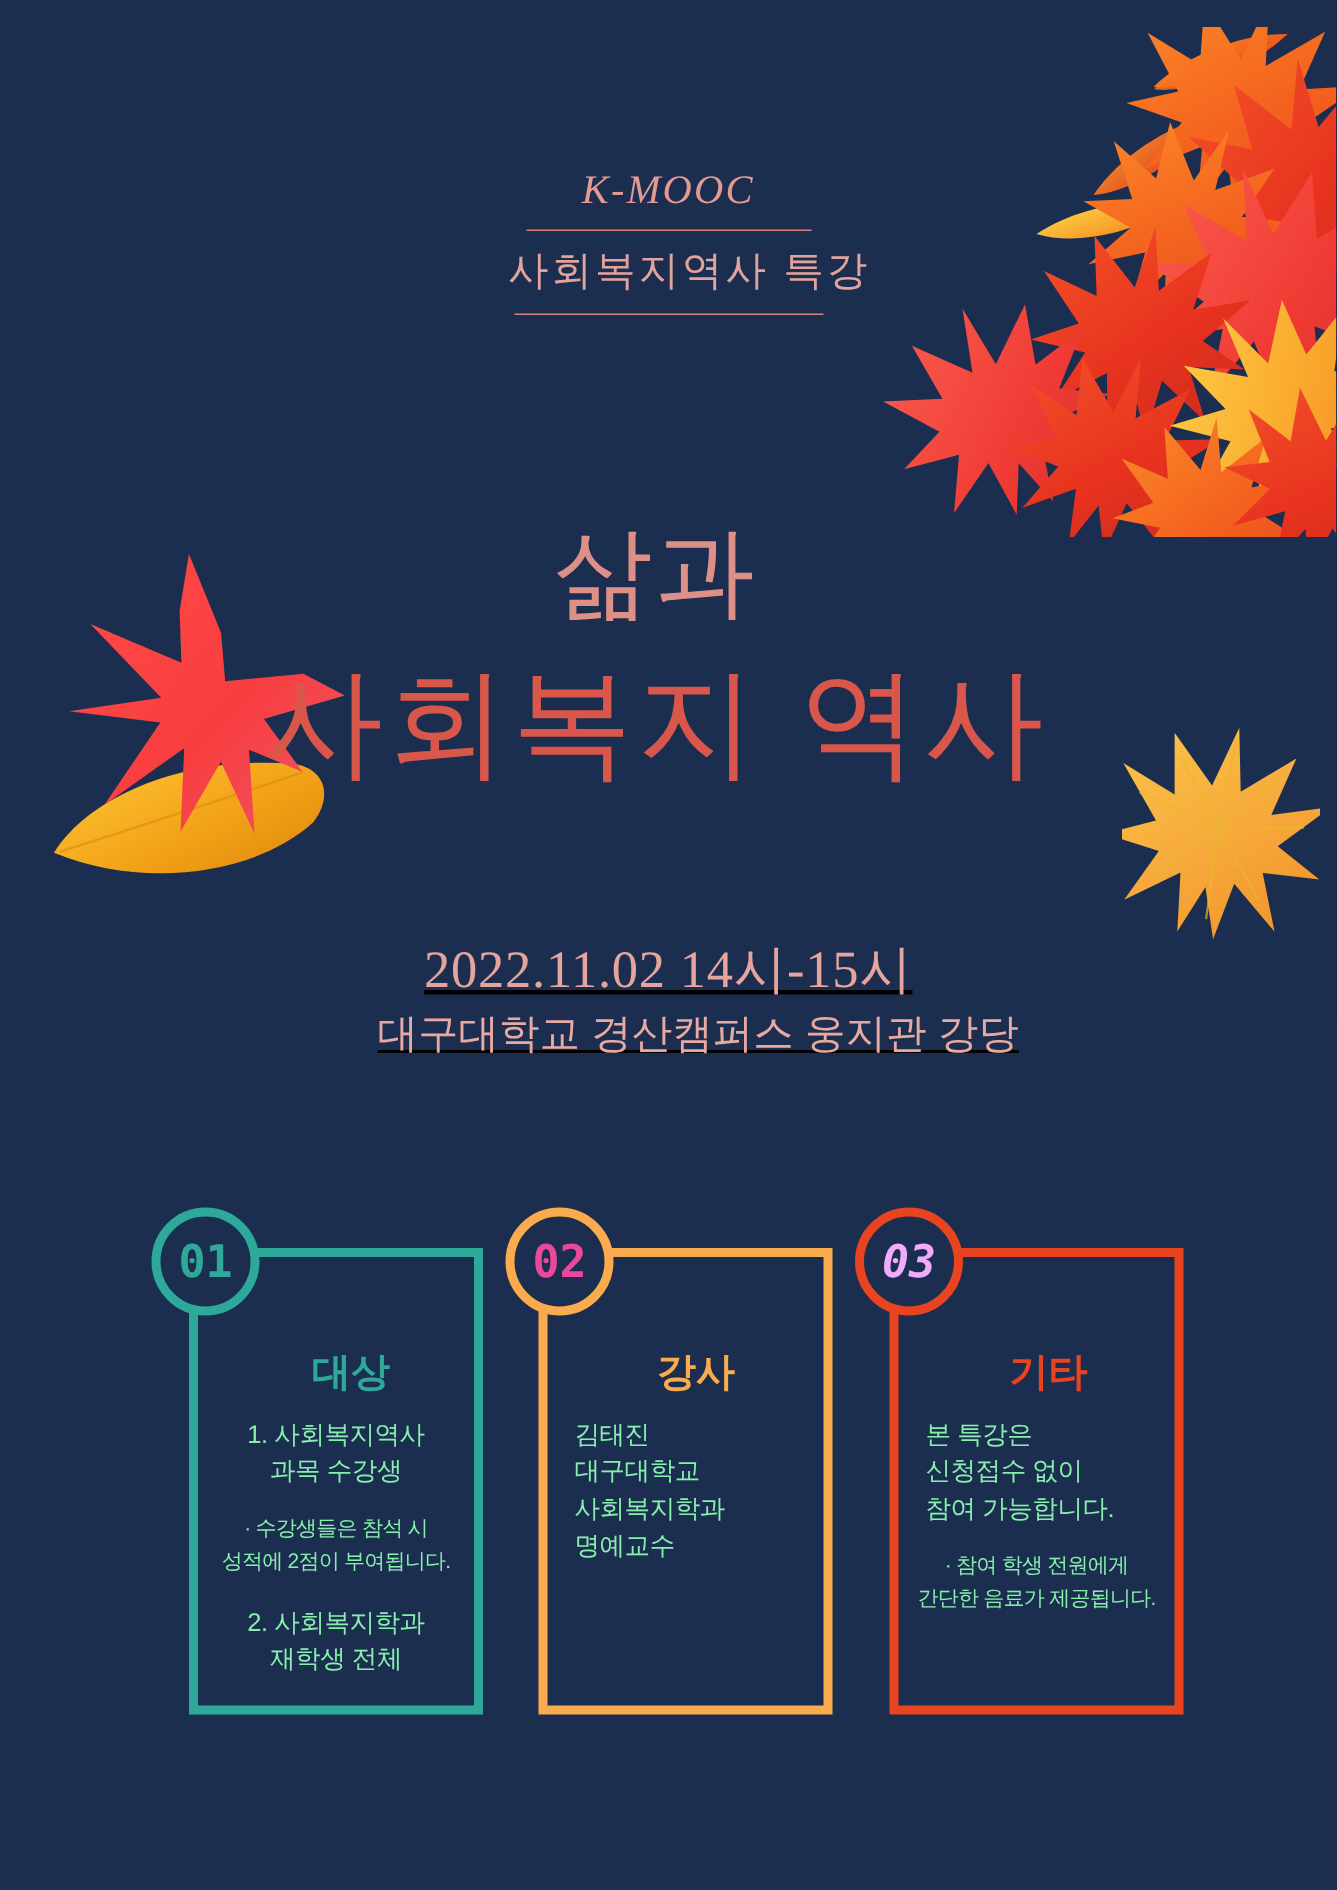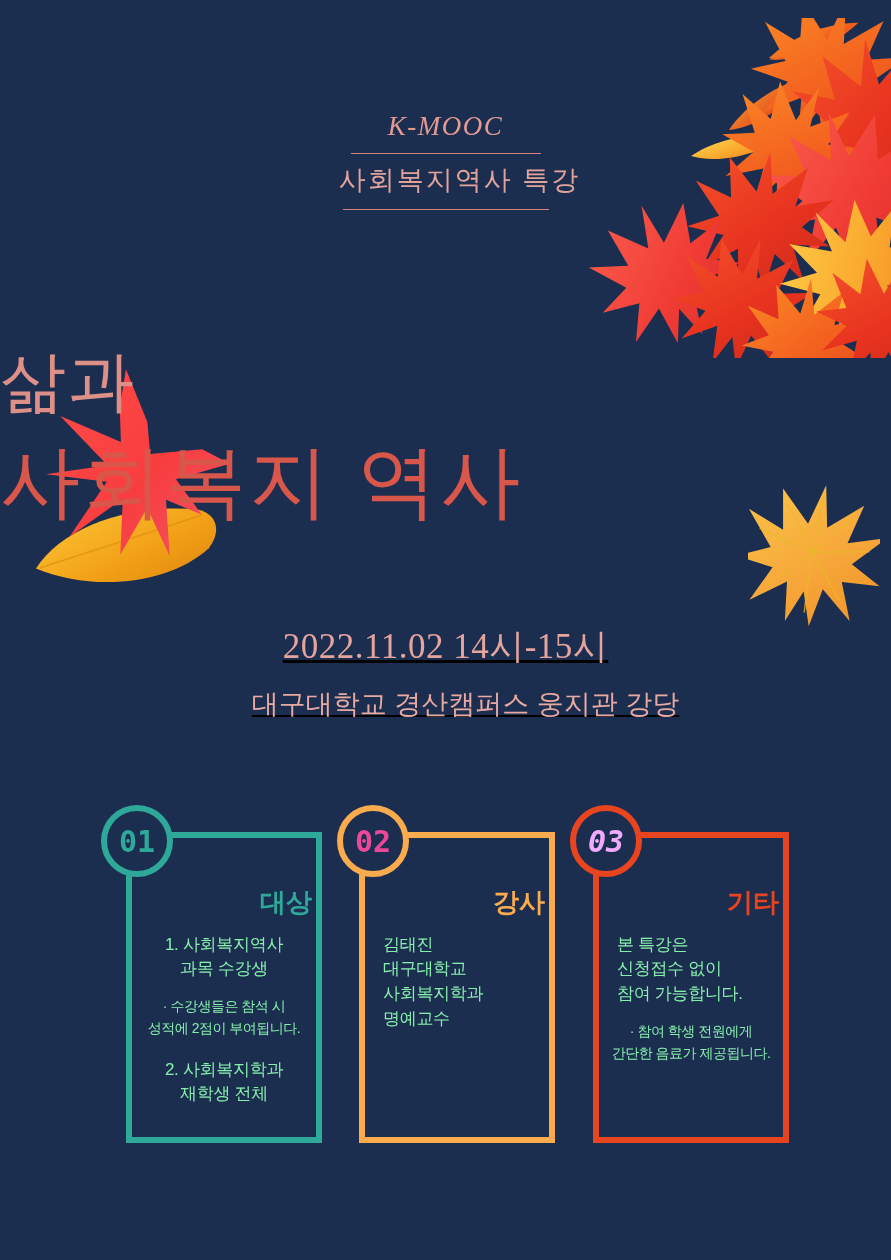--- a/index.html
+++ b/index.html
@@ -62,20 +62,21 @@
     font-weight: 400;
     padding-left: 28px;
   }
 
   
   .title-block {
     position: absolute;
     top: 344px;
     left: 0;
     right: 17px;
+    text-align: center;
     z-index: 5;
   }
   .title-line1 {
     font-size: 66px;
     color: #dd9088;
     letter-spacing: 2px;
     line-height: 1.15;
     font-weight: 400;
   }
   .title-line2 {
@@ -101,21 +102,21 @@
     font-family: "Liberation Serif", "DejaVu Serif", serif;
     font-size: 35px;
     color: #e5a49c;
     letter-spacing: 0.5px;
     line-height: 1.15;
   }
   .place-text {
     font-size: 27px;
     color: #e7a9a1;
     letter-spacing: 0px;
-    margin-top: 21px;
+    margin-top: 6px;
     line-height: 1.2;
     padding-left: 40px;
   }
 
   
   .boxes {
     position: absolute;
     top: 805px;
     left: 0;
     width: 891px;
@@ -168,22 +169,22 @@
     z-index: 2;
   }
   .box-body.p1 { left: 126px; }
   .box-body.p2 { left: 359px; }
   .box-body.p3 { left: 593px; }
 
   .box-head {
     font-size: 26px;
     font-weight: bold;
     line-height: 1.1;
-    margin: 0 0 16px 0;
-    text-align: right;
+    margin: 12px 0 16px 0;
+    text-align: center;
     padding-left: 20px;
   }
   .box-head.h1 { color: #2ea899; }
   .box-head.h2 { color: #f9ab4e; }
   .box-head.h3 { color: #e8441f; }
 
   .box-body.p1 .box-head { padding-left: 20px; }
   .box-body.p2 .box-head { padding-left: 14px; }
   .box-body.p3 .box-head { padding-left: 16px; }
 

